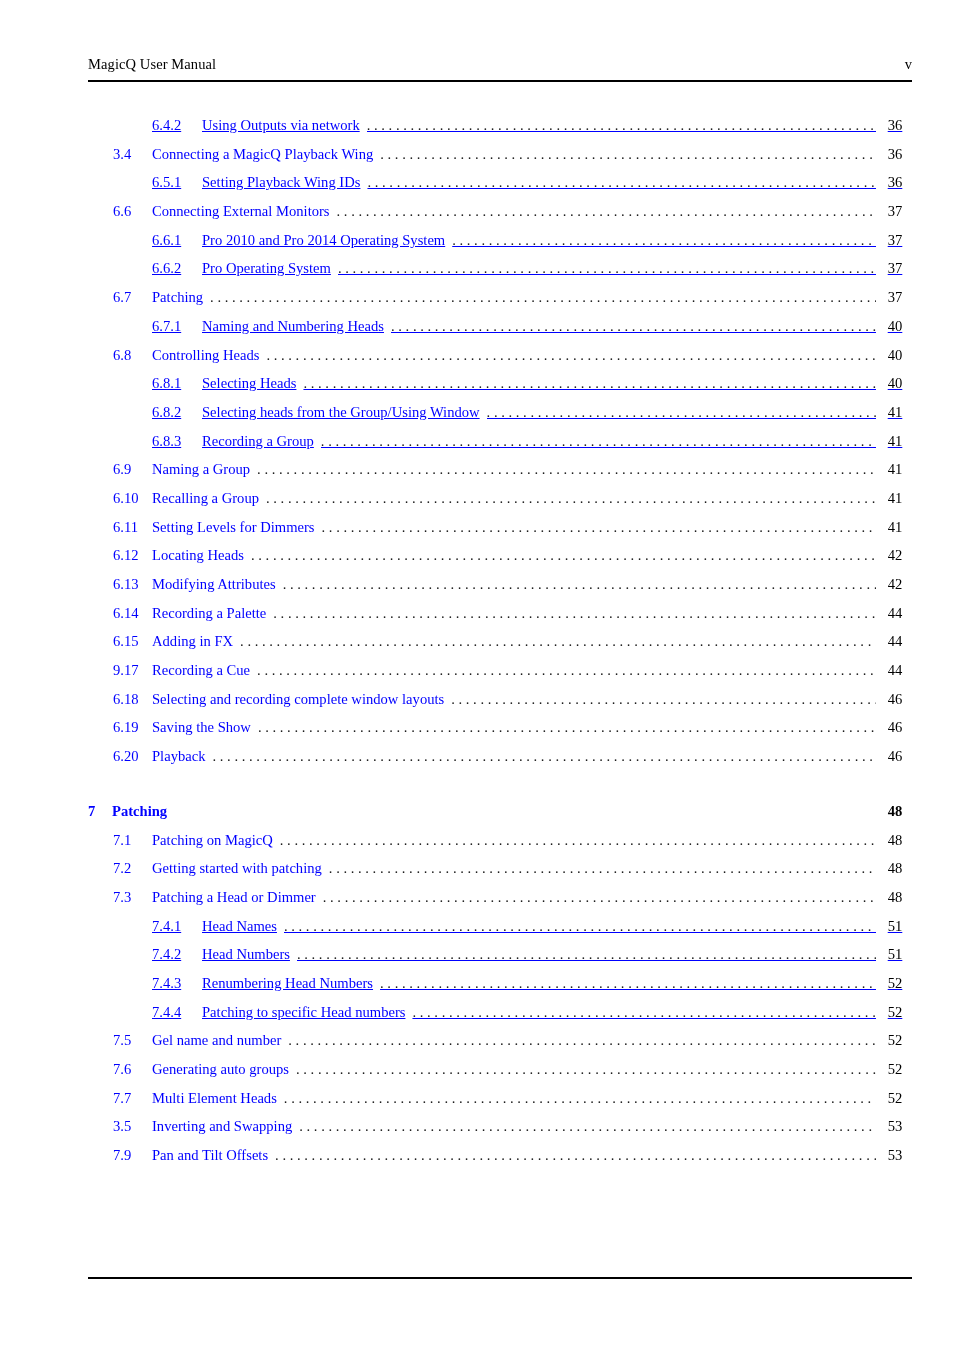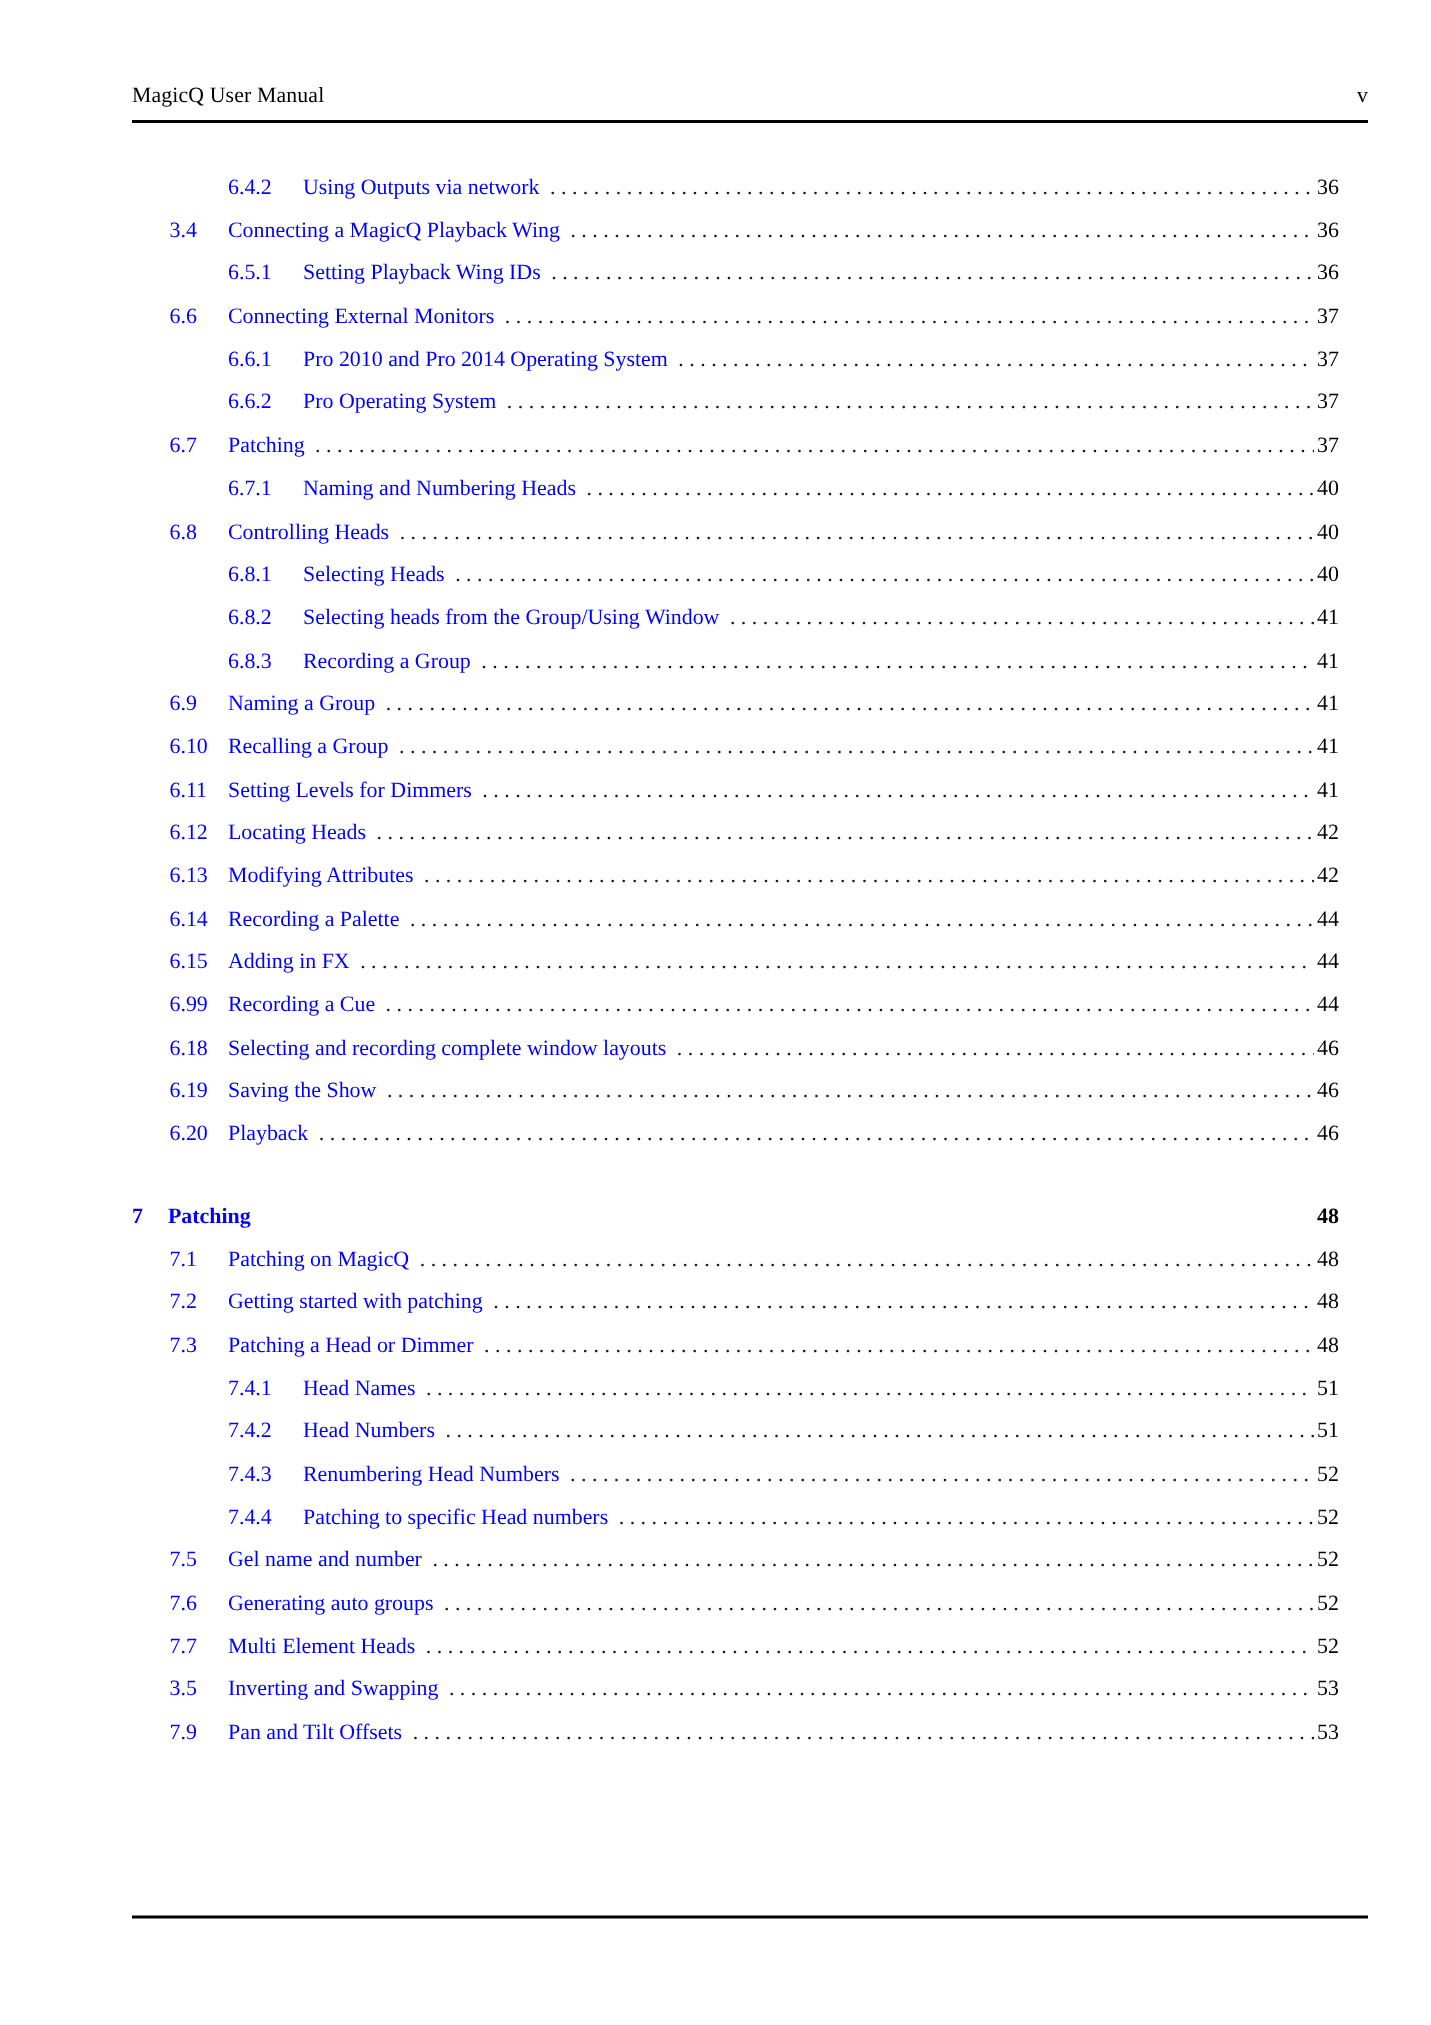--- a/index.html
+++ b/index.html
@@ -100,39 +100,39 @@
     margin: 0 2px;
     min-width: 10px;
   }
   .toc-entry .leader::after {
     content: ". . . . . . . . . . . . . . . . . . . . . . . . . . . . . . . . . . . . . . . . . . . . . . . . . . . . . . . . . . . . . . . . . . . . . . . . . . . . . . . . . . . . . . . . . . . . . . . . . . . . . . . . . . . . . . . . . . . . . . . . . . . .";
     display: block;
   }
   .toc-entry .folio {
     flex: 0 0 auto;
     width: 34px;
-    text-align: left;
+    text-align: center;
     color: #000000;
     white-space: nowrap;
   }
 
   
   
   .lvl-chapter { padding-left: 0px; font-weight: bold; }
   .lvl-chapter .num   { width: 24px; color: #0000ff; }
   .lvl-chapter .title { color: #0000ff; }
   .lvl-chapter .folio { color: #000000; font-weight: bold; }
   .lvl-chapter .leader::after { content: ""; }
 
   
   .lvl-section { padding-left: 25px; }
   .lvl-section .num { width: 39px; }
 
   
-  .lvl-subsection { padding-left: 64px; }
+  .lvl-subsection { padding-left: 64px; text-decoration: underline; }
   .lvl-subsection .num { width: 50px; }
 
   .spacer-row { height: 26px; }
 </style>
 </head>
 <body>
 
 <div class="page">
 
   <div class="page-header">
@@ -250,21 +250,21 @@
         <span class="leader"></span>
         <span class="folio">44</span>
       </div>
       <div class="toc-entry lvl-section">
         <span class="num">6.15</span>
         <span class="title">Adding in FX</span>
         <span class="leader"></span>
         <span class="folio">44</span>
       </div>
       <div class="toc-entry lvl-section">
-        <span class="num">6.99</span>
+        <span class="num">9.17</span>
         <span class="title">Recording a Cue</span>
         <span class="leader"></span>
         <span class="folio">44</span>
       </div>
       <div class="toc-entry lvl-section">
         <span class="num">6.18</span>
         <span class="title">Selecting and recording complete window layouts</span>
         <span class="leader"></span>
         <span class="folio">46</span>
       </div>

